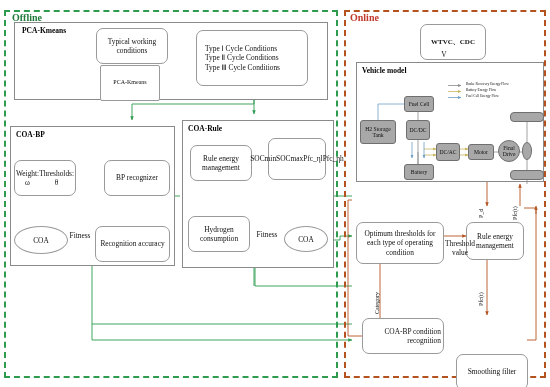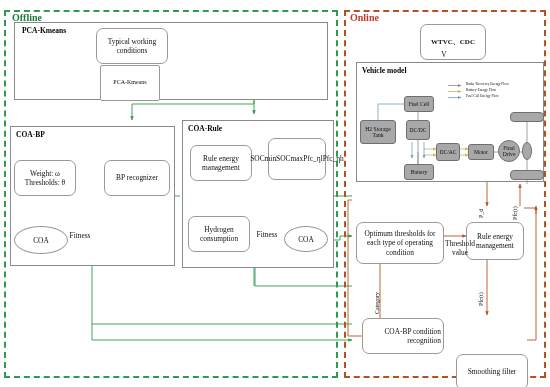--- a/index.html
+++ b/index.html
@@ -135,37 +135,45 @@
   <div class="group-title" style="left:22px;top:26px;">PCA-Kmeans</div>
 
   <div class="abs node" style="left:96px;top:28px;width:72px;height:22px;">
     <span>Typical working conditions</span>
   </div>
 
   <div class="abs node sq" style="left:100px;top:65px;width:60px;height:21px;">
     <span class="small">PCA-Kmeans</span>
   </div>
 
+  <div class="abs node" style="left:196px;top:30px;width:112px;height:56px;flex-direction:column;justify-content:center;align-items:flex-start;padding-left:8px;">
+    <span>Type Ⅰ  Cycle Conditions</span>
+    <span>Type Ⅱ    Cycle Conditions</span>
+    <span>Type Ⅲ   Cycle Conditions</span>
+  </div>
 
   <div class="abs group g-coabp"></div>
   <div class="group-title" style="left:16px;top:130px;">COA-BP</div>
 
-  <div class="abs node" style="left:14px;top:160px;width:62px;height:35px;flex-direction:column;">
+  <div class="abs node" style="left:14px;top:160px;width:62px;height:35px;flex-direction:row;">
     <span>Weight: ω</span>
     <span>Thresholds: θ</span>
   </div>
 
   <div class="abs node" style="left:104px;top:160px;width:66px;height:35px;">
     <span>BP recognizer</span>
   </div>
 
   <div class="abs ellipse" style="left:14px;top:226px;width:54px;height:28px;">
     <span>COA</span>
   </div>
 
+  <div class="abs node" style="left:95px;top:226px;width:75px;height:28px;">
+    <span>Recognition accuracy</span>
+  </div>
 
   <div class="abs txt" style="left:62px;top:231px;width:36px;">Fitness</div>
 
   <div class="abs group g-coarule"></div>
   <div class="group-title" style="left:188px;top:124px;">COA-Rule</div>
 
   <div class="abs node" style="left:190px;top:145px;width:62px;height:32px;">
     <span>Rule energy management</span>
   </div>
 

